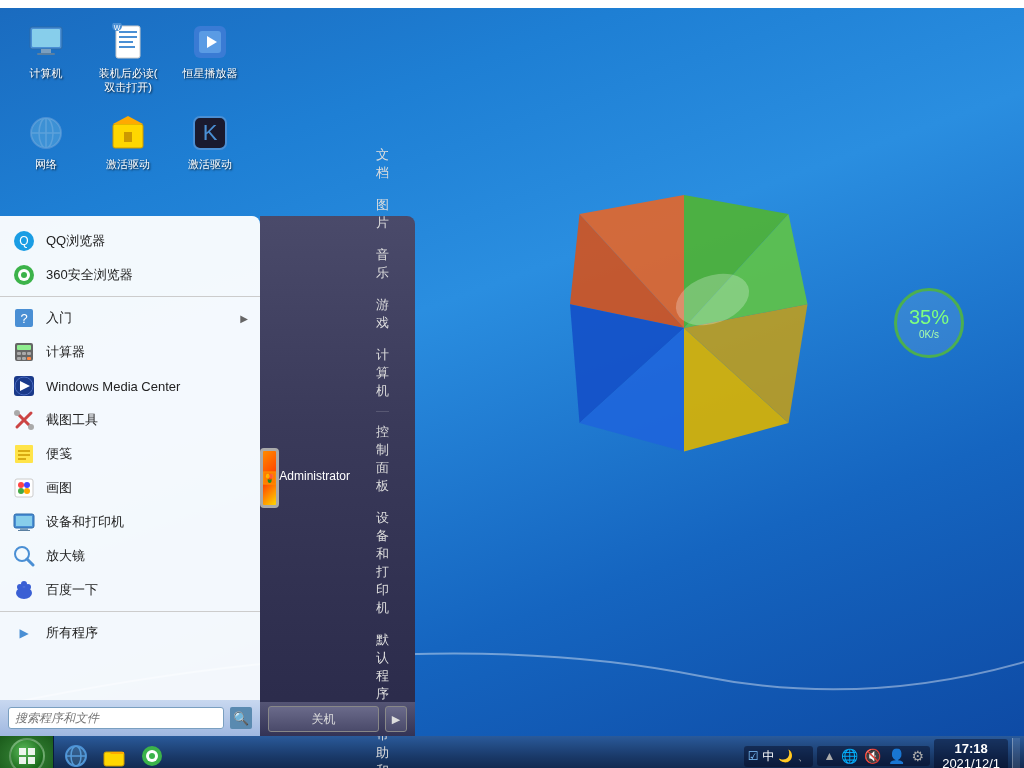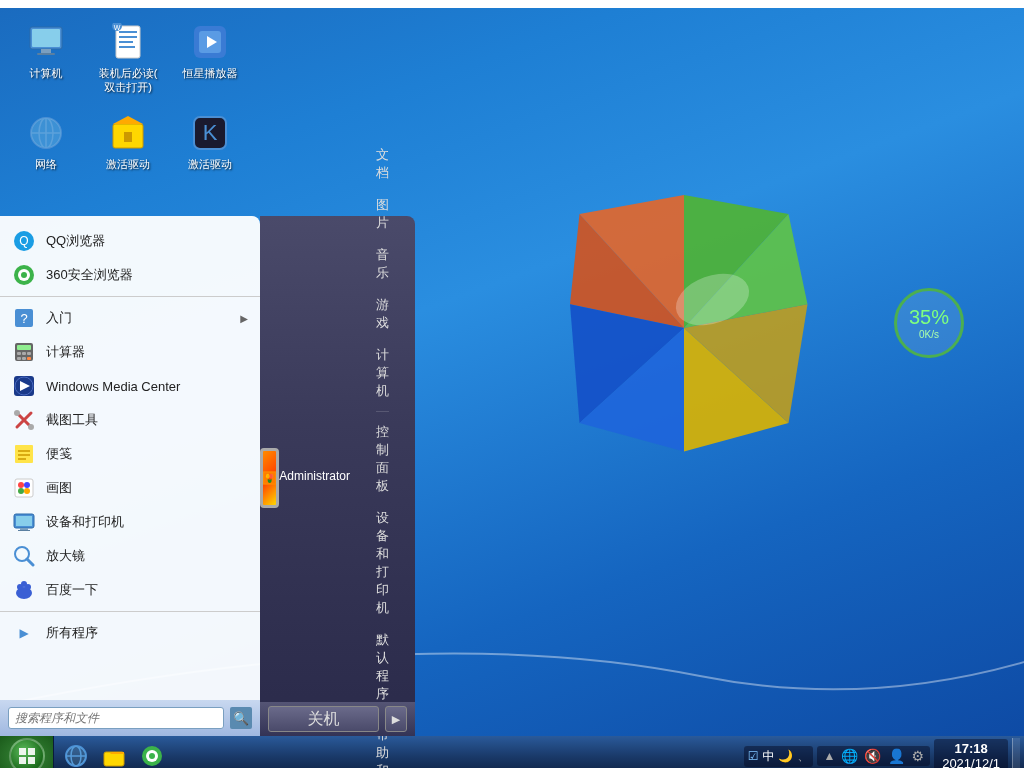--- a/index.html
+++ b/index.html
@@ -266,21 +266,21 @@
       gap: 6px;
     }
 
     .shutdown-btn {
       flex: 1;
       height: 26px;
       background: linear-gradient(to bottom, #6a6a8a, #4a4a6a);
       border: 1px solid #888;
       border-radius: 3px;
       color: #ddd;
-      font-size: 16px;
+      font-size: 12px;
       cursor: pointer;
       display: flex;
       align-items: center;
       justify-content: center;
       font-family: 'Microsoft YaHei', sans-serif;
     }
 
     .shutdown-arrow {
       width: 22px;
       height: 26px;

